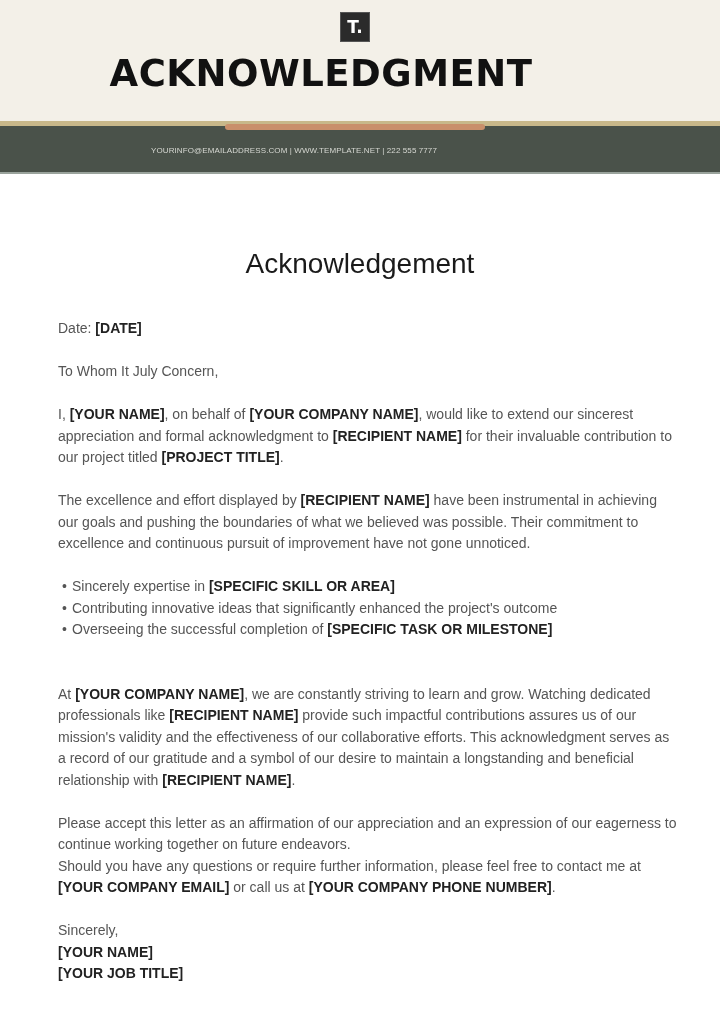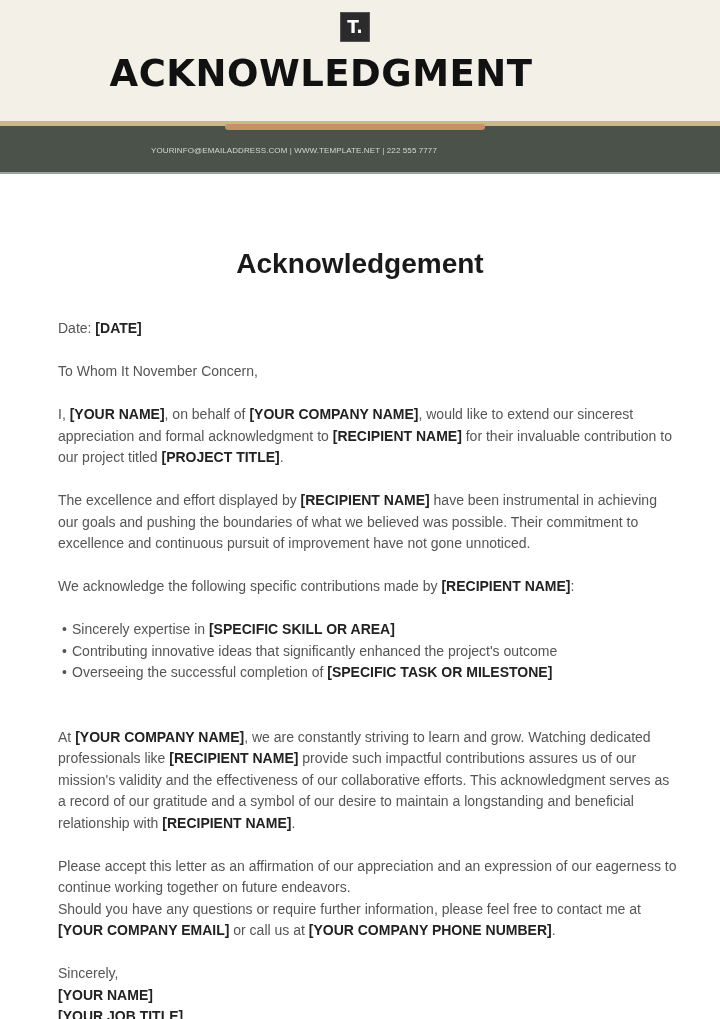--- a/index.html
+++ b/index.html
@@ -78,21 +78,21 @@
       text-align: center;
       font-size: 8px;
       color: #d6d8d2;
       letter-spacing: 0.1px;
     }
     .doc-title {
       position: absolute;
       left: 0; top: 248px;
       width: 720px;
       text-align: center;
-      font-weight: bold;
+      font-weight: normal;
       font-size: 28px;
       color: #1a1a1a;
     }
     .body {
       position: absolute;
       left: 58px; top: 318px;
       width: 620px;
       font-size: 14px;
       line-height: 21.5px;
       color: #555555;
@@ -134,29 +134,26 @@
 <div class="accent-pill"></div>
 <div class="contact">YOURINFO@EMAILADDRESS.COM | WWW.TEMPLATE.NET | 222 555 7777</div>
 
 <div class="doc-title">Acknowledgement</div>
 
 <div class="body">
   <p>
     <span>Date:</span>
     <b>[DATE]</b>
   </p>
-  <p>To Whom It November Concern,</p>
+  <p>To Whom It July Concern,</p>
 
   <p><span>I, </span><b>[YOUR NAME]</b><span>, on behalf of </span><b>[YOUR COMPANY NAME]</b><span>, would like to extend our sincerest appreciation and formal acknowledgment to </span><b>[RECIPIENT NAME]</b><span> for their invaluable contribution to our project titled </span><b>[PROJECT TITLE]</b><span>.</span></p>
 
   <p><span>The excellence and effort displayed by </span><b>[RECIPIENT NAME]</b><span> have been instrumental in achieving our goals and pushing the boundaries of what we believed was possible. Their commitment to excellence and continuous pursuit of improvement have not gone unnoticed.</span></p>
 
-  <p>
-    <span>We acknowledge the following specific contributions made by </span><b>[RECIPIENT NAME]</b><span>:</span>
-    </p>
     <ul class="bullets">
       <li><span>Sincerely expertise in </span><b>[SPECIFIC SKILL OR AREA]</b></li>
       <li><span>Contributing innovative ideas that significantly enhanced the project's outcome</span></li>
       <li><span>Overseeing the successful completion of </span><b>[SPECIFIC TASK OR MILESTONE]</b></li>
     </ul>
   <p></p>
   <div style="height:21.5px"></div>
 
   <p><span>At </span><b>[YOUR COMPANY NAME]</b><span>, we are constantly striving to learn and grow. Watching dedicated professionals like </span><b>[RECIPIENT NAME]</b><span> provide such impactful contributions assures us of our mission's validity and the effectiveness of our collaborative efforts. This acknowledgment serves as a record of our gratitude and a symbol of our desire to maintain a longstanding and beneficial relationship with </span><b>[RECIPIENT NAME]</b><span>.</span></p>
 

